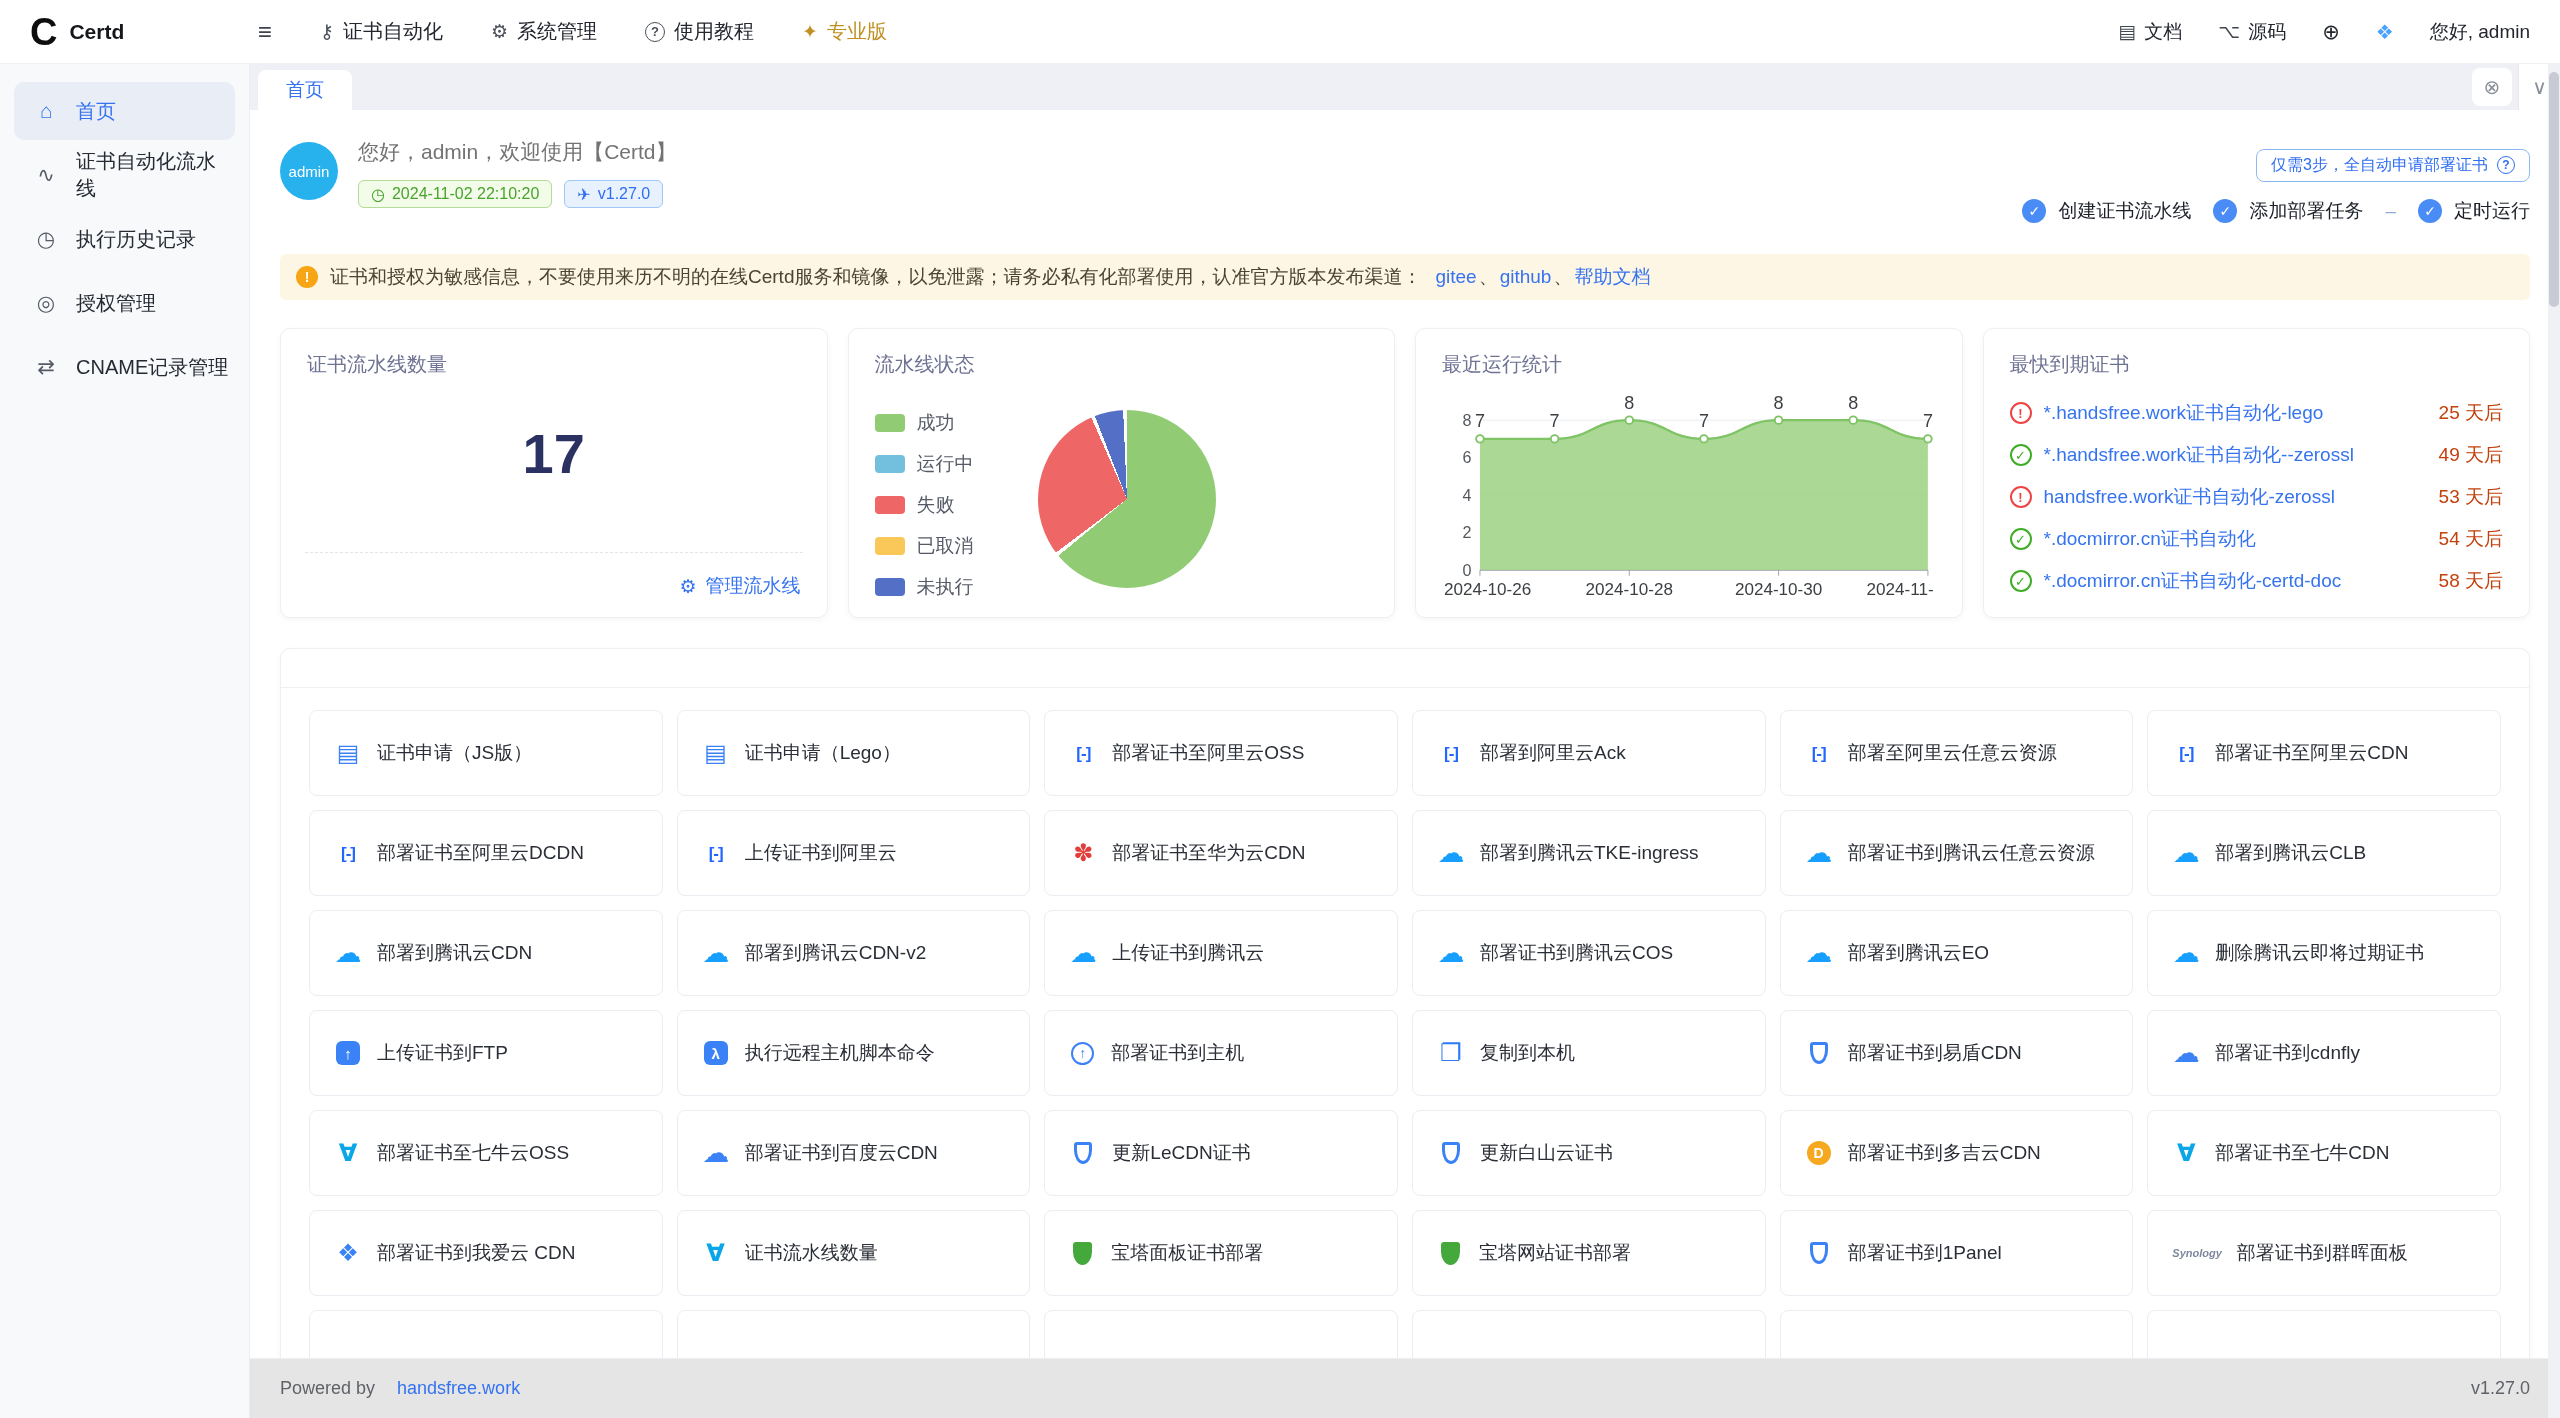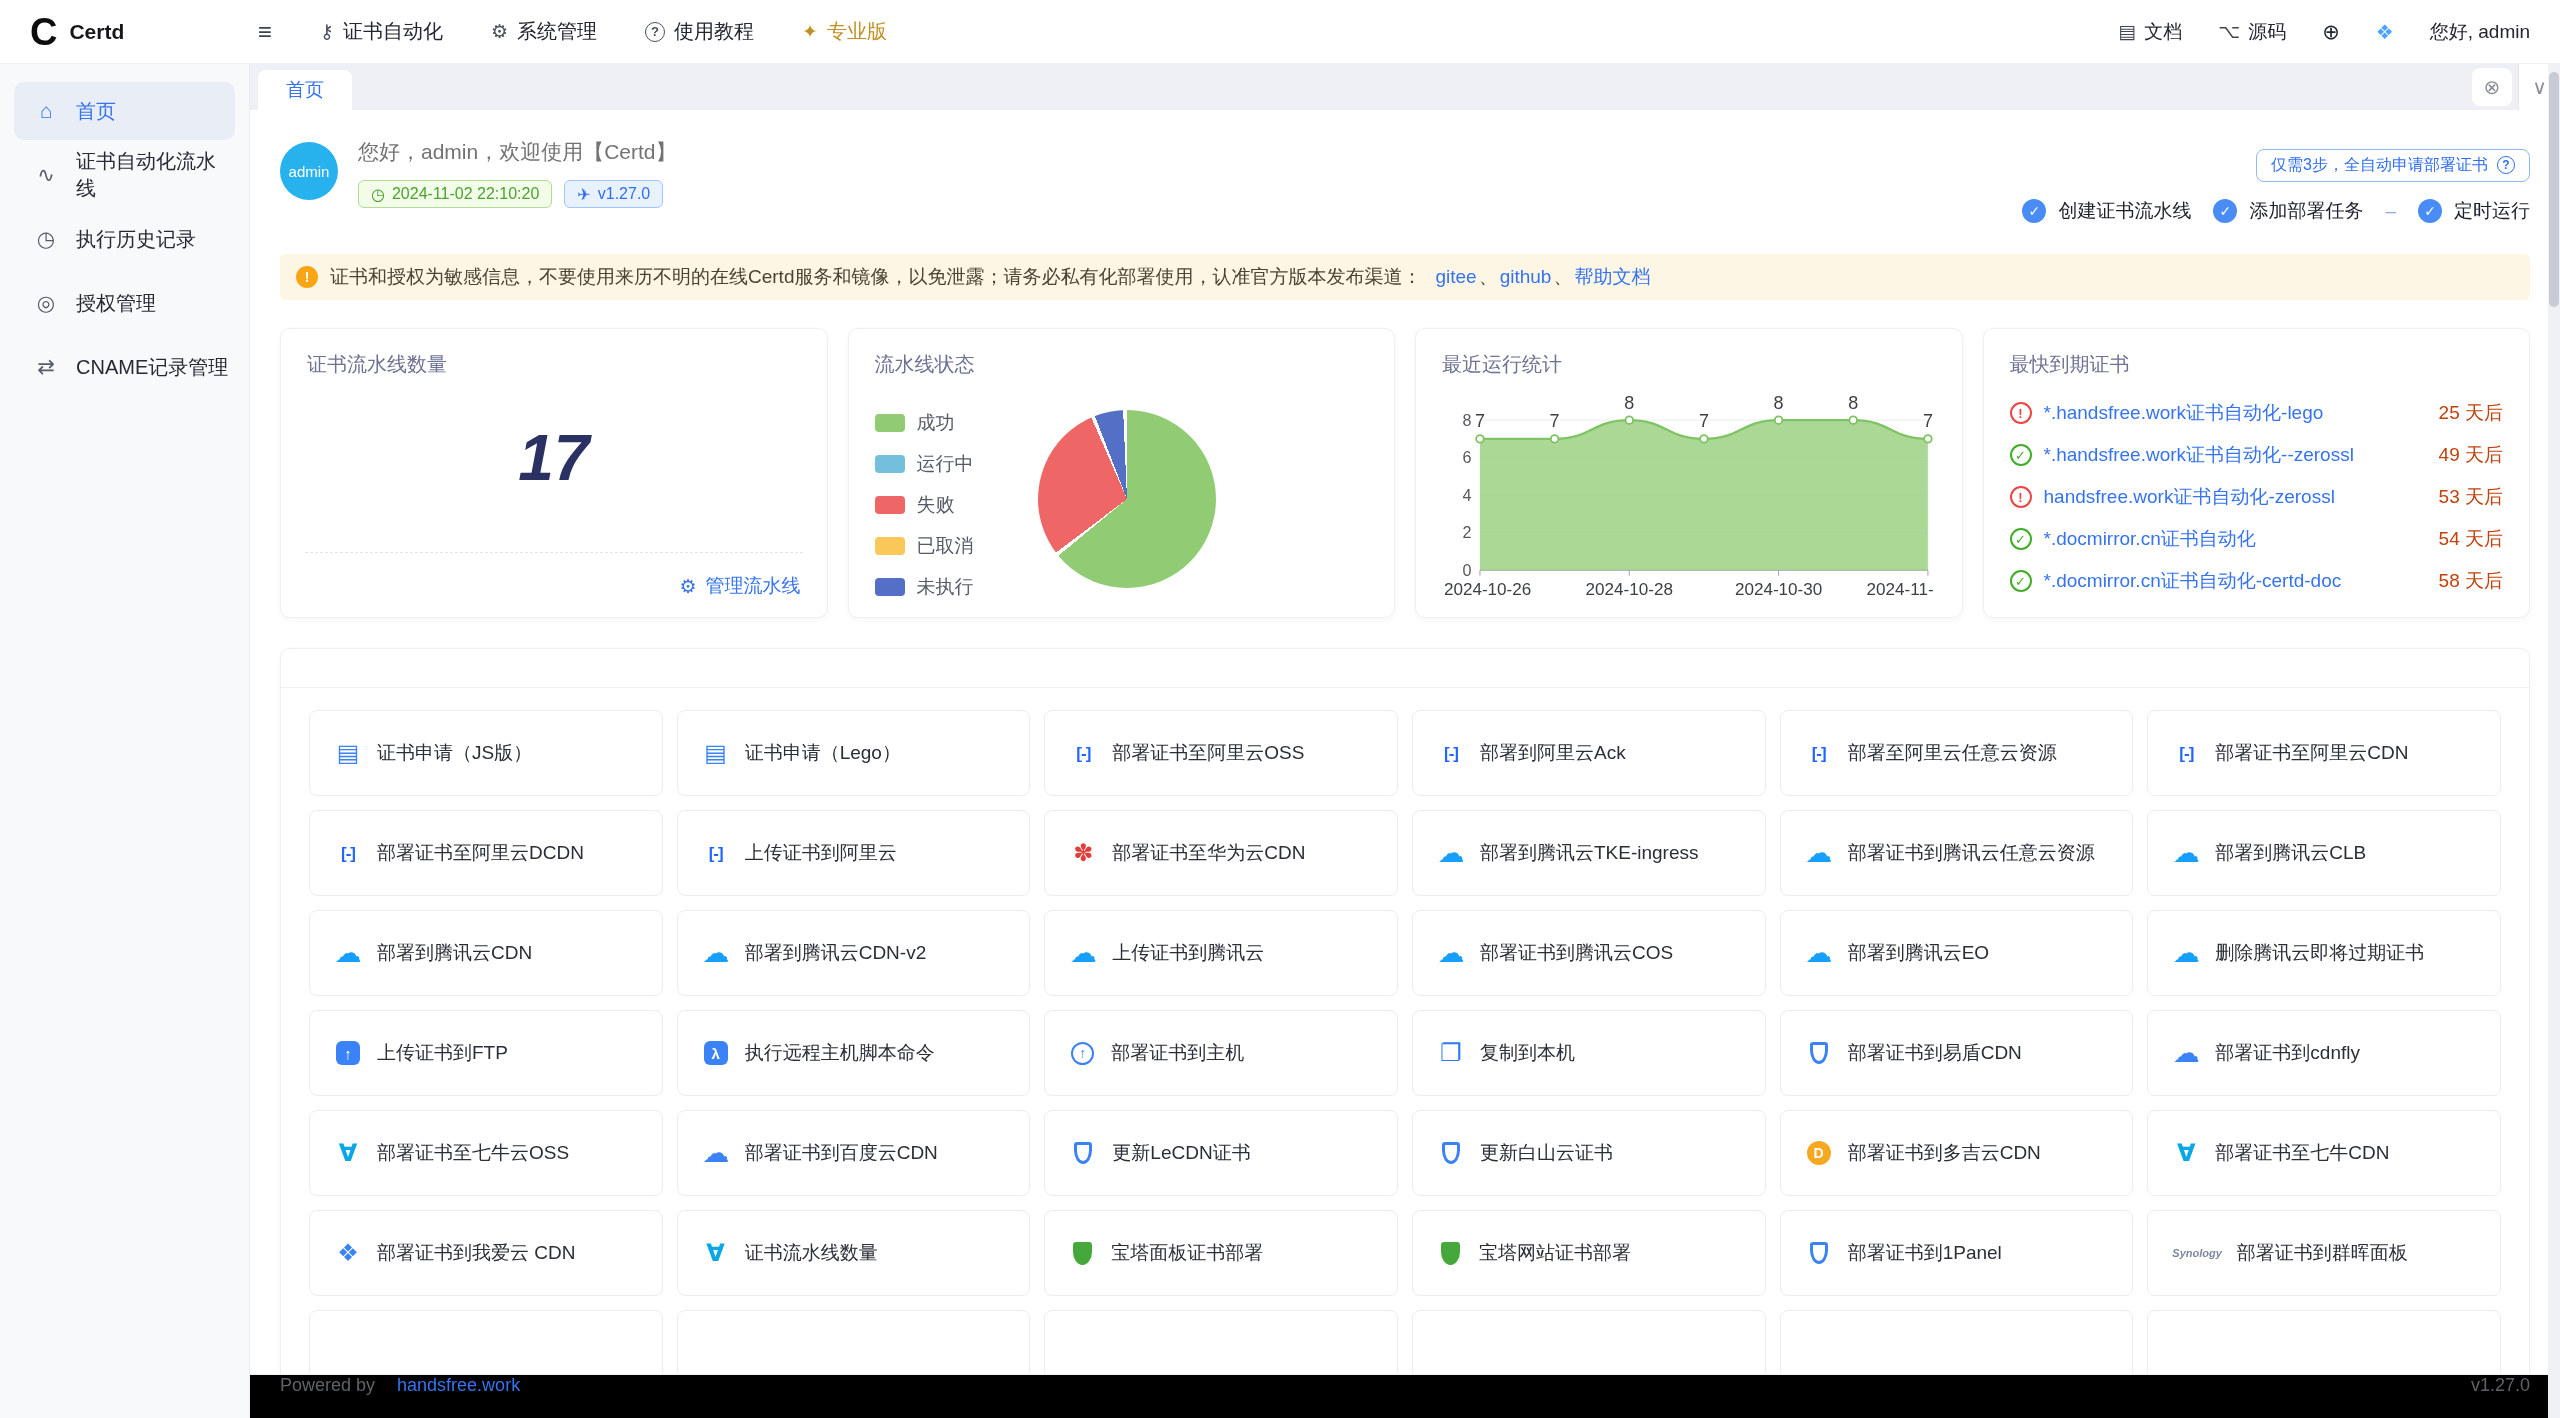--- a/index.html
+++ b/index.html
@@ -72,21 +72,21 @@
     padding:0 16px; font-size:19px; color:#4b4333; margin-bottom:28px; }
   .ai { width:22px; height:22px; border-radius:50%; background:#f7a514; color:#fff; font-size:14px; font-weight:700;
     display:flex; align-items:center; justify-content:center; flex:none; }
   .alink { color:#3573f0; text-decoration:none; cursor:pointer; margin:0 2px; }
 
   
   .stats { display:grid; grid-template-columns:repeat(4,1fr); gap:20px; margin-bottom:30px; }
   .scard { position:relative; height:290px; background:#fff; border:1px solid #edeff3; border-radius:10px;
     box-shadow:0 2px 6px rgba(31,35,41,.04); padding:22px 26px; overflow:hidden; }
   .sctitle { font-size:20px; color:#6e7293; }
-  .bignum { position:absolute; top:92px; left:0; right:0; text-align:center; font-size:64px; font-weight:700; color:#2b3160;font-style:italic; }
+  .bignum { position:absolute; top:92px; left:0; right:0; text-align:center; font-size:56px; font-weight:700; color:#2b3160; }
   .dash-div { position:absolute; left:24px; right:24px; bottom:64px; border-top:1px dashed #e2e5ec; }
   .manage { position:absolute; right:26px; bottom:18px; display:flex; align-items:center; gap:9px;
     color:#3573f0; font-size:19px; cursor:pointer; }
   .manage .mic { font-size:19px; }
 
   
   .pierow { display:flex; }
   .plegend { margin-top:32px; display:flex; flex-direction:column; gap:15px; }
   .lg-item { display:flex; align-items:center; gap:12px; font-size:19px; color:#555a66; }
   .lg-sw { width:30px; height:18px; border-radius:4px; flex:none; }
@@ -133,22 +133,22 @@
     border-radius:3px 3px 50% 50% / 3px 3px 62% 62%; margin:0 5px; }
   .tic-cloud { color:#3b82f6; font-size:27px; }
   .tic-qiniu { color:#09a6e8; font-weight:800; }
   .tic-doge { background:#f6a821; color:#fff; width:24px; height:24px; border-radius:50%; font-size:14px;
     font-weight:800; margin:0 2px; }
   .tic-baota { background:#45a83b; width:19px; height:23px; border-radius:3px 3px 50% 50% / 3px 3px 58% 58%; margin:0 4px; }
   .tic-iicdn { color:#3b82f6; }
   .tic-synology { font-size:11px; color:#7c88a0; font-weight:700; font-style:italic; width:auto; }
 
   
-  .footer { position:absolute; left:0; right:0; bottom:0; height:44px; background:#000000; z-index:6;
-    border-top:1px solid #eef0f3; display:flex; padding:0 30px; font-size:18px; color:#5f6368; }
+  .footer { position:absolute; left:0; right:0; bottom:0; height:60px; background:#e5e5e5; z-index:6;
+    border-top:1px solid #eef0f3; display:flex; align-items:center; padding:0 30px; font-size:18px; color:#5f6368; }
   .flink { color:#3573f0; text-decoration:none; cursor:pointer; margin-left:22px; }
   .fver { margin-left:auto; color:#5f6368; }
 
   
   .sbar { position:absolute; right:0; top:0; bottom:0; width:12px; background:#f0f1f4; z-index:8; }
   .sthumb { position:absolute; top:8px; left:1px; width:10px; height:235px; background:#c8cbd3; border-radius:5px; }
 </style>
 </head>
 <body>
 

